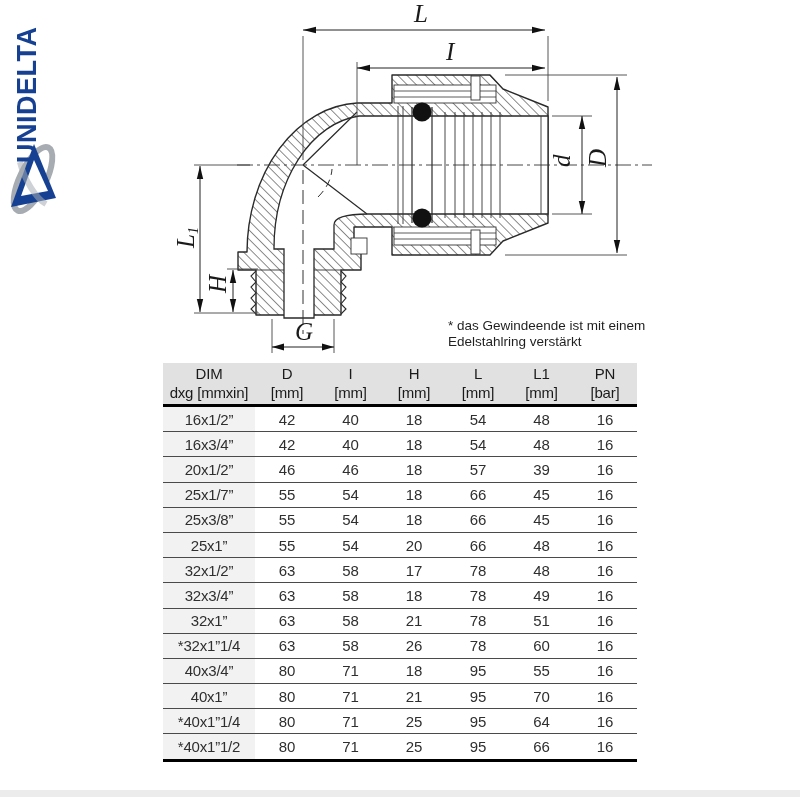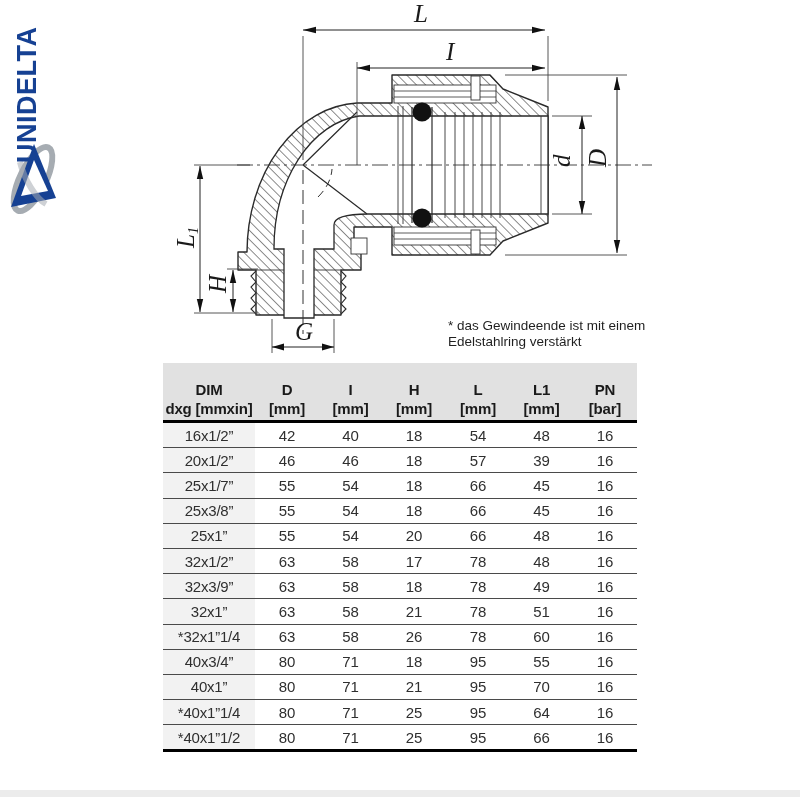--- a/index.html
+++ b/index.html
@@ -23,22 +23,22 @@
   .logo-mark{position:absolute;left:8px;top:138px;}
 
   
   .drawing{position:absolute;left:0;top:0;}
   .drawing text.dimlbl{font:italic 25px "Liberation Serif",serif;fill:#1a1a1a;}
   .drawing text.note{font:13.5px "Liberation Sans",sans-serif;fill:#1f1f1f;}
 
   
   .spec-table{position:absolute;left:163px;top:363px;width:474px;
     border-collapse:collapse;table-layout:fixed;}
-  .spec-table th{background:var(--hdr-bg);font-weight:bold;font-size:15px;
-    letter-spacing:-0.2px;color:#1a1a1a;height:38px;padding:17px 0 2px 0;
+  .spec-table th{background:var(--hdr-bg);font-weight:normal;font-size:15px;
+    letter-spacing:-0.2px;color:#1a1a1a;height:38px;padding:1px 0 2px 0;
     border-bottom:3px solid #000;vertical-align:middle;line-height:19px;}
   .spec-table td{height:24.2px;padding:0;text-align:center;font-size:15px;
     letter-spacing:-0.2px;color:#2f2f2f;border-bottom:1px solid var(--row-border);
     line-height:1;vertical-align:middle;}
   .spec-table td.dimcol{background:var(--dimcol-bg);}
   .spec-table tr:last-child td{border-bottom:3px solid #000;margin-top:25px;}
   .bottom-band{position:absolute;left:0;top:790px;width:800px;height:7px;
     background:#ececec;}
 </style>
 </head>
@@ -207,20 +207,29 @@
         <tr>
           <td class="dimcol">16x1/2”</td>
           <td>42</td>
           <td>40</td>
           <td>18</td>
           <td>54</td>
           <td>48</td>
           <td>16</td>
         </tr>
         <tr>
+          <td class="dimcol">16x3/4”</td>
+          <td>42</td>
+          <td>40</td>
+          <td>18</td>
+          <td>54</td>
+          <td>48</td>
+          <td>16</td>
+        </tr>
+        <tr>
           <td class="dimcol">20x1/2”</td>
           <td>46</td>
           <td>46</td>
           <td>18</td>
           <td>57</td>
           <td>39</td>
           <td>16</td>
         </tr>
         <tr>
           <td class="dimcol">25x1/7”</td>
@@ -252,21 +261,21 @@
         <tr>
           <td class="dimcol">32x1/2”</td>
           <td>63</td>
           <td>58</td>
           <td>17</td>
           <td>78</td>
           <td>48</td>
           <td>16</td>
         </tr>
         <tr>
-          <td class="dimcol">32x3/9”</td>
+          <td class="dimcol">32x3/4”</td>
           <td>63</td>
           <td>58</td>
           <td>18</td>
           <td>78</td>
           <td>49</td>
           <td>16</td>
         </tr>
         <tr>
           <td class="dimcol">32x1”</td>
           <td>63</td>

